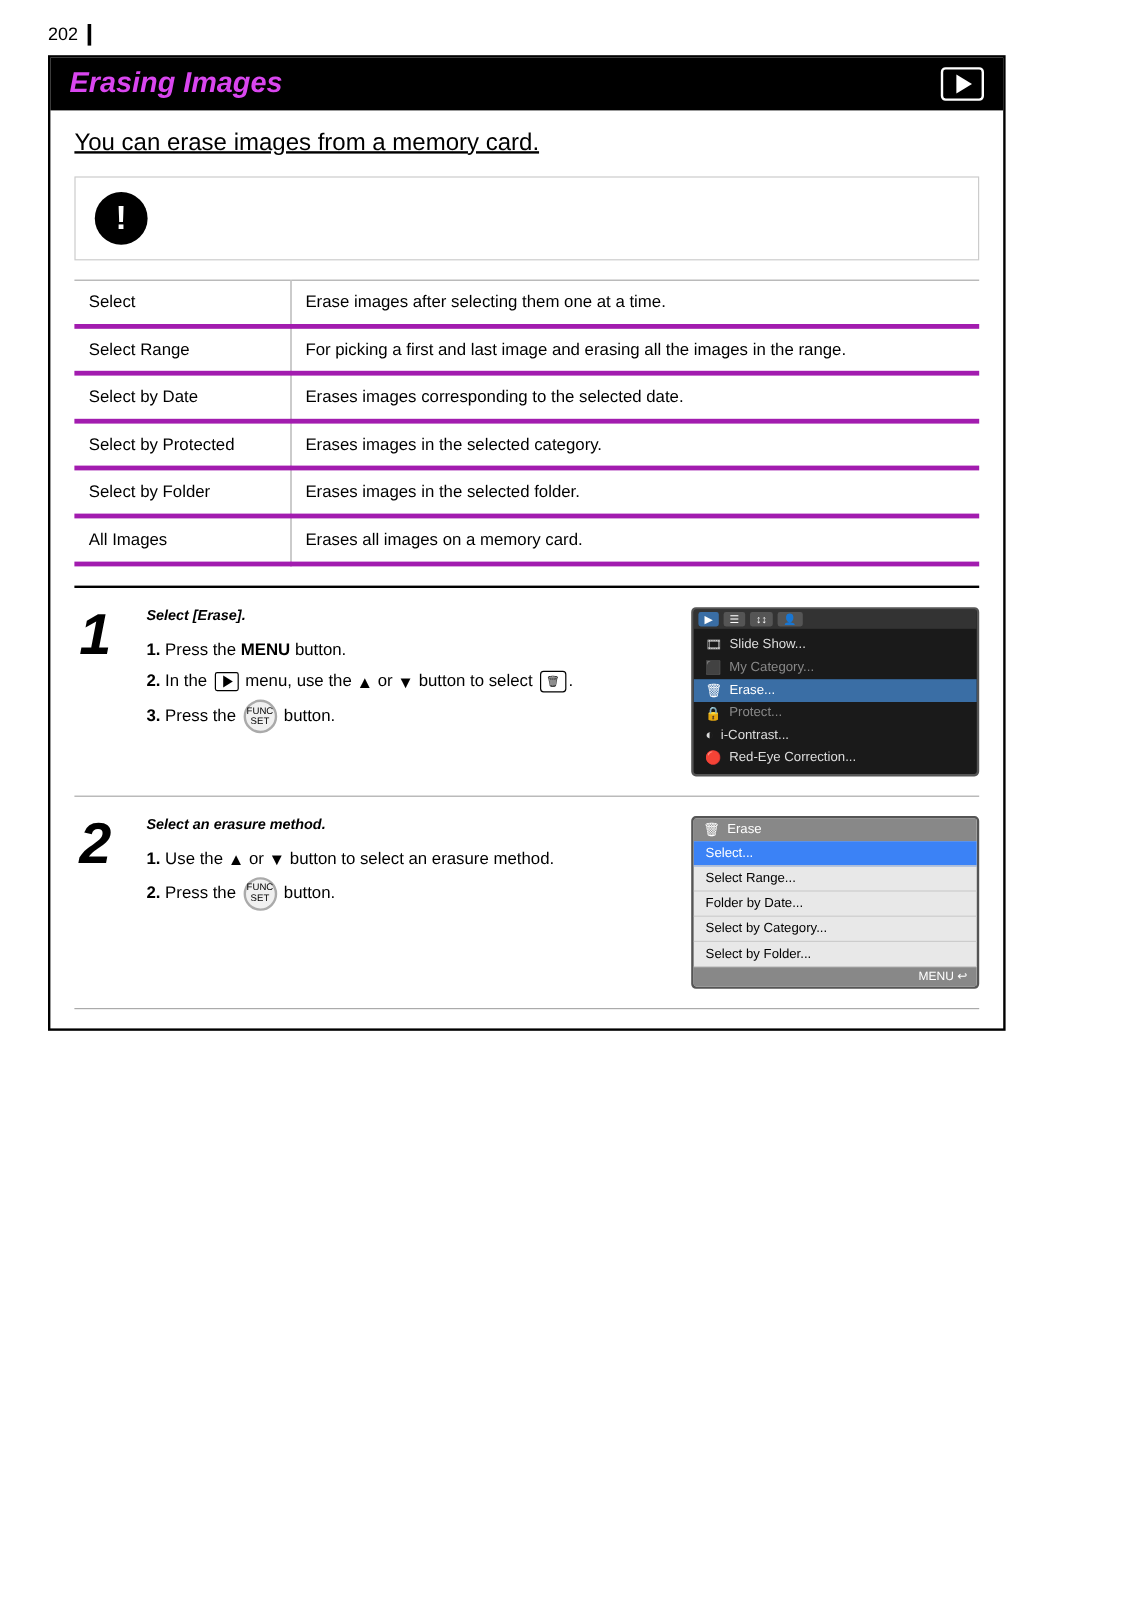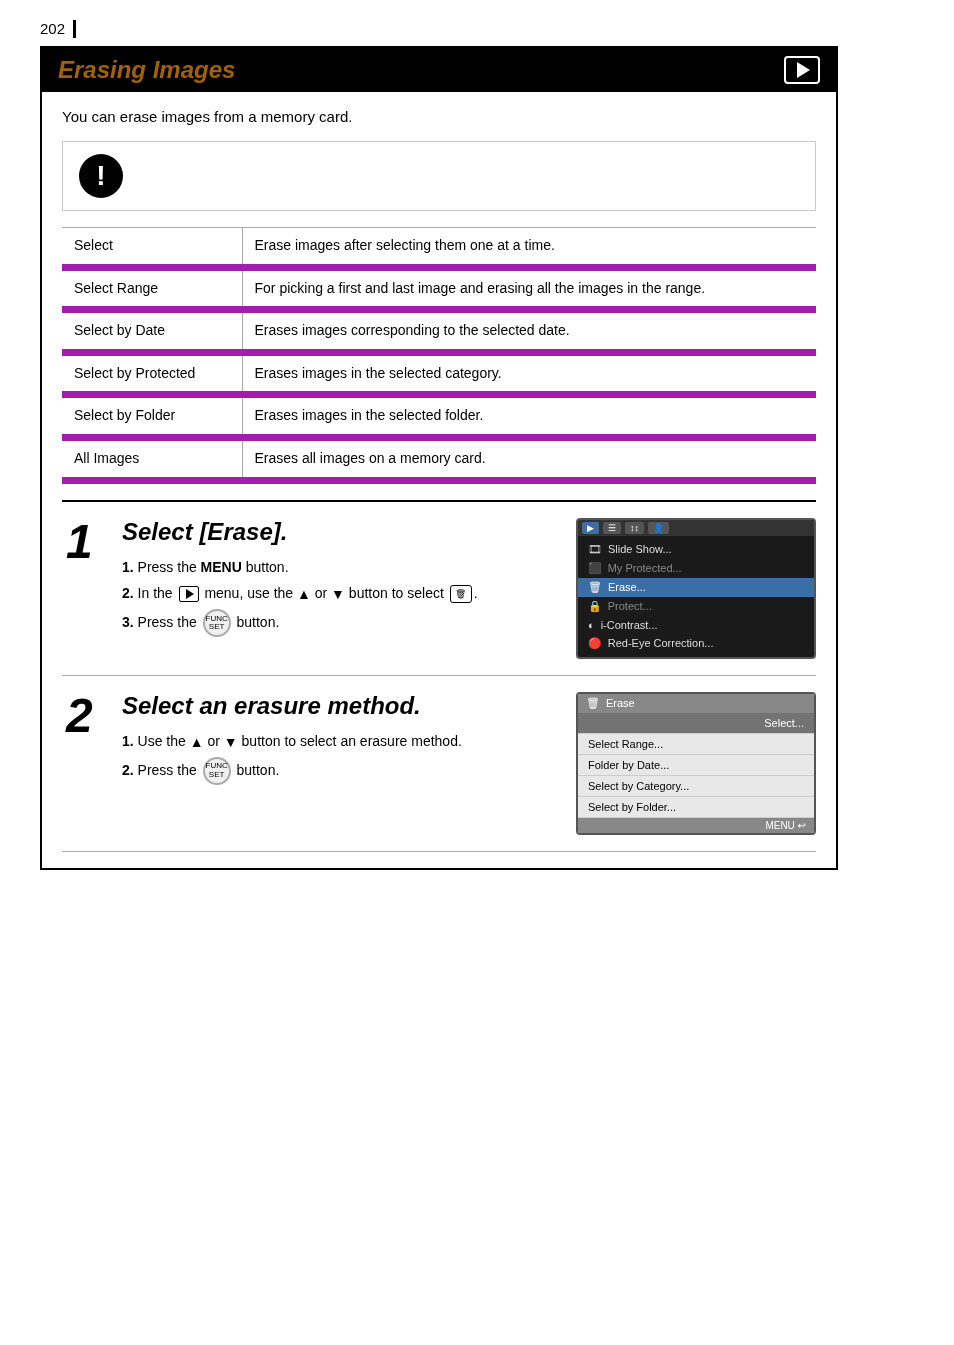--- a/index.html
+++ b/index.html
@@ -44,21 +44,21 @@
     
     .title-bar {
       background: #000;
       display: flex;
       align-items: center;
       justify-content: space-between;
       padding: 8px 16px;
     }
 
     .title-bar h1 {
-      color: #a16207;
+      color: #d946ef;
       font-size: 24px;
       font-weight: bold;
       font-style: italic;
     }
 
     .play-icon-box {
       border: 2px solid #fff;
       border-radius: 4px;
       width: 36px;
       height: 28px;
@@ -74,22 +74,23 @@
       border-bottom: 8px solid transparent;
       border-left: 13px solid #fff;
       margin-left: 3px;
     }
 
     .content-body {
       padding: 16px 20px;
     }
 
     .intro-text {
-      font-size: 15px;
+      font-size: 20px;
       margin-bottom: 16px;
+      text-decoration: underline;
     }
 
     
     .warning-box {
       display: flex;
       align-items: flex-start;
       border: 1px solid #ccc;
       padding: 12px 16px;
       margin-bottom: 16px;
       background: #fff;
@@ -130,21 +131,21 @@
     }
 
     
     .erase-table {
       width: 100%;
       border-collapse: collapse;
       margin-bottom: 0;
     }
 
     .erase-table tr {
-      border-bottom: 7px solid #a21caf;
+      border-bottom: 4px solid #a21caf;
     }
 
     .erase-table tr:first-child {
       border-top: 1px solid #aaa;
     }
 
     .erase-table td {
       padding: 8px 12px;
       vertical-align: top;
       font-size: 14px;
@@ -180,21 +181,21 @@
       padding-left: 4px;
       color: #000;
     }
 
     .step-content {
       flex: 1;
       padding-right: 16px;
     }
 
     .step-title {
-      font-size: 24px;
+      font-size: 12px;
       font-weight: bold;
       font-style: italic;
       margin-bottom: 10px;
     }
 
     .step-instructions {
       font-size: 14px;
       line-height: 1.6;
     }
 
@@ -270,23 +271,22 @@
     }
 
     .erase-menu-item {
       padding: 4px 10px;
       font-size: 11px;
       color: #000;
       border-bottom: 1px solid #ccc;
     }
 
     .erase-menu-item.selected {
-      background: #737373;
-      color: #fff;
-      text-align: right;
+      background: #3b82f6;
+      color: #fff;
     }
 
     .erase-screen-footer {
       background: #888;
       color: #fff;
       padding: 2px 8px;
       font-size: 10px;
       text-align: right;
     }
     .inline-icon {
@@ -453,21 +453,21 @@
                 <span class="cam-tab">↕↕</span>
                 <span class="cam-tab">👤</span>
               </div>
               <div class="camera-screen-menu">
                 <div class="camera-menu-item">
                   <span>🎞</span>
                     <span>Slide Show...</span>
                 </div>
                 <div class="camera-menu-item dimmed">
                   <span>⬛</span>
-                    <span>My Protected...</span>
+                    <span>My Category...</span>
                 </div>
                 <div class="camera-menu-item highlighted">
                   <span>🗑</span>
                     <span>Erase...</span>
                 </div>
                 <div class="camera-menu-item dimmed">
                   <span>🔒</span>
                     <span>Protect...</span>
                 </div>
                 <div class="camera-menu-item">

